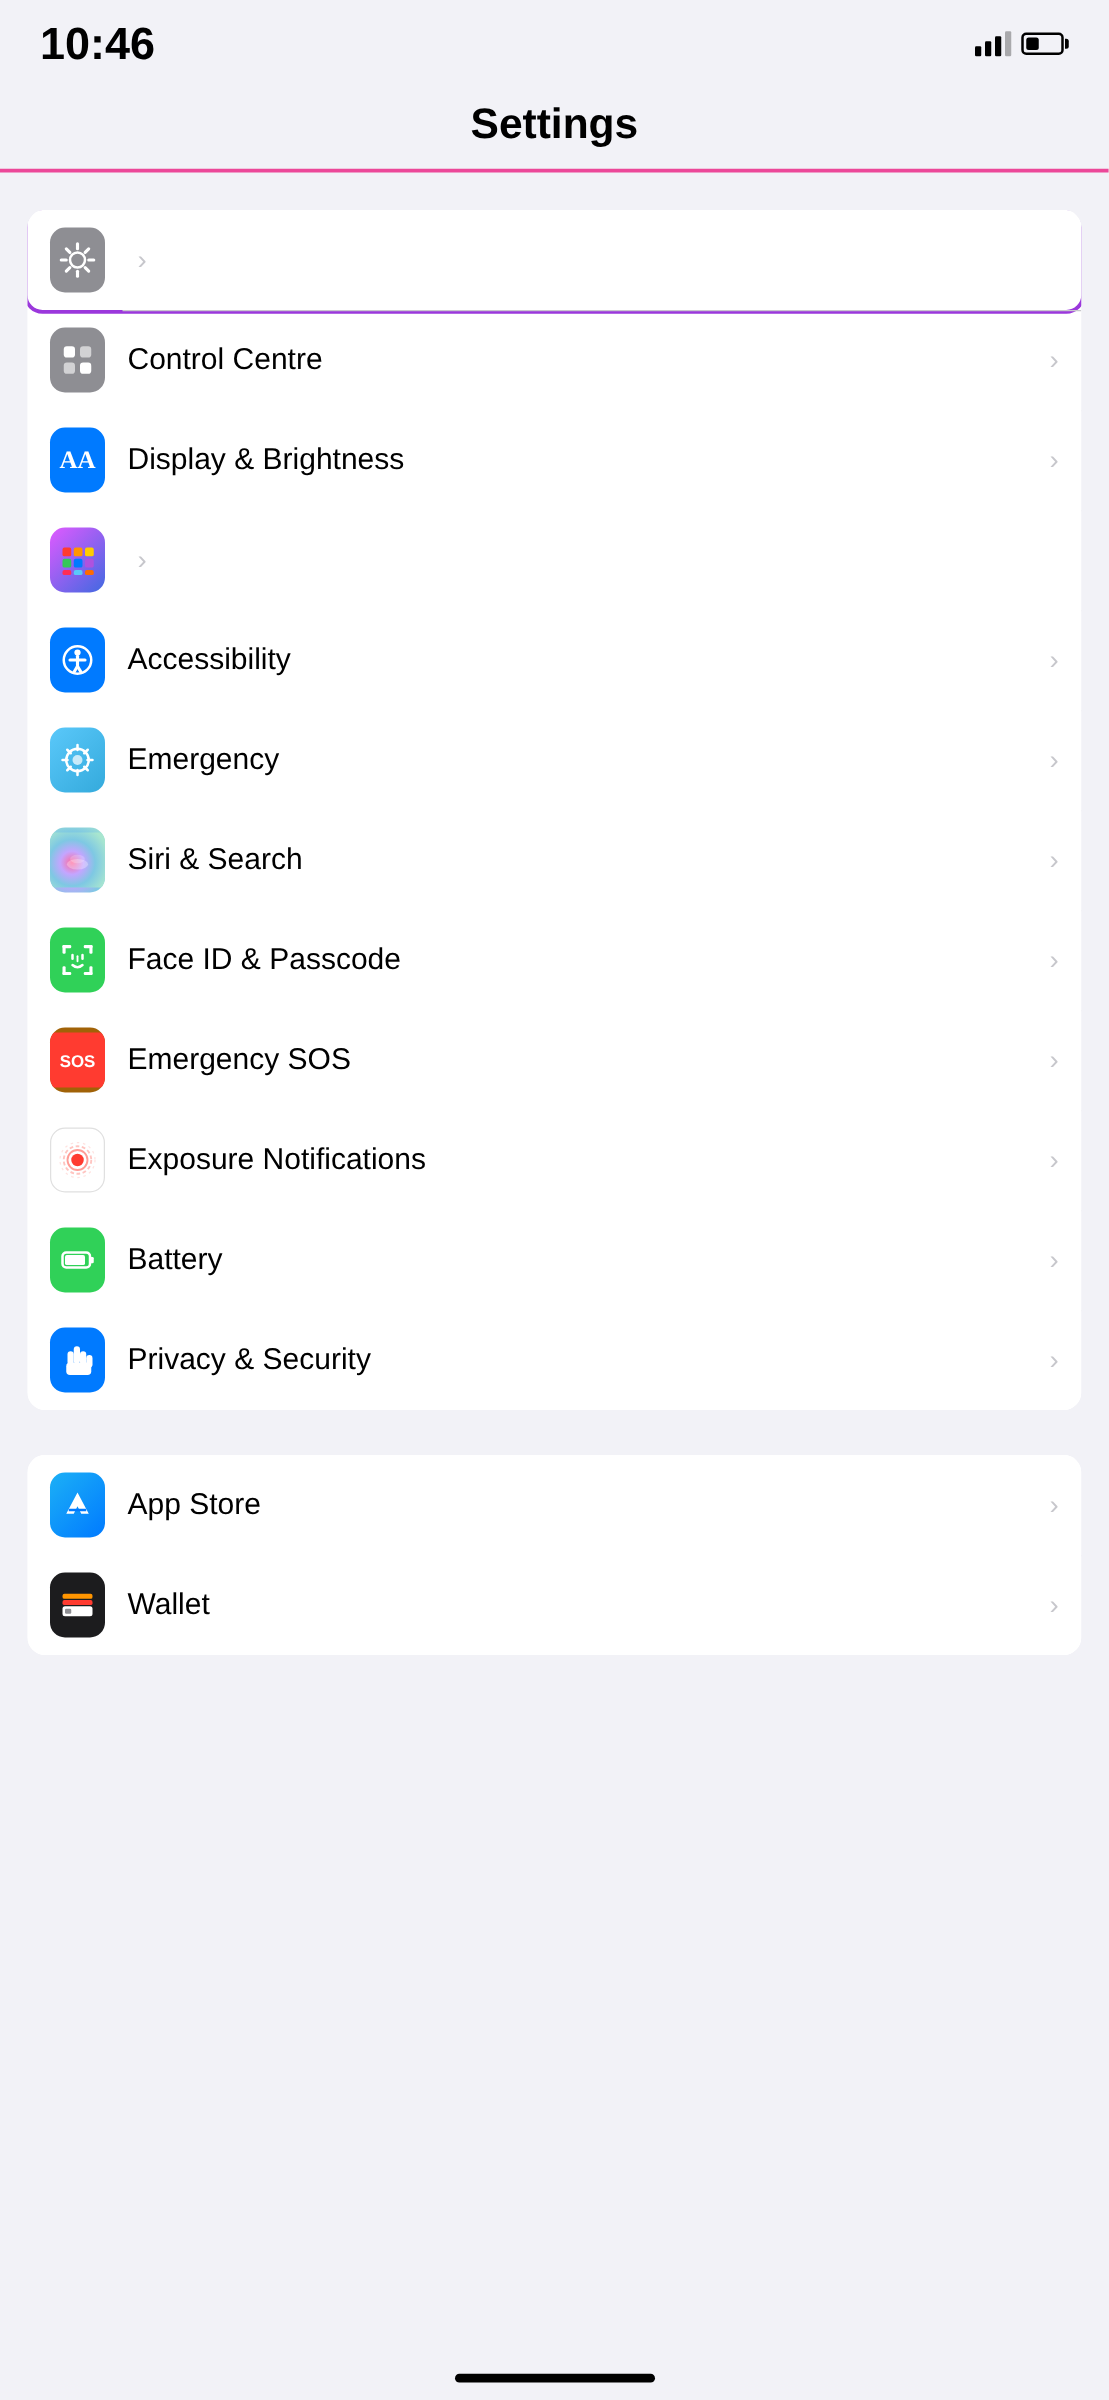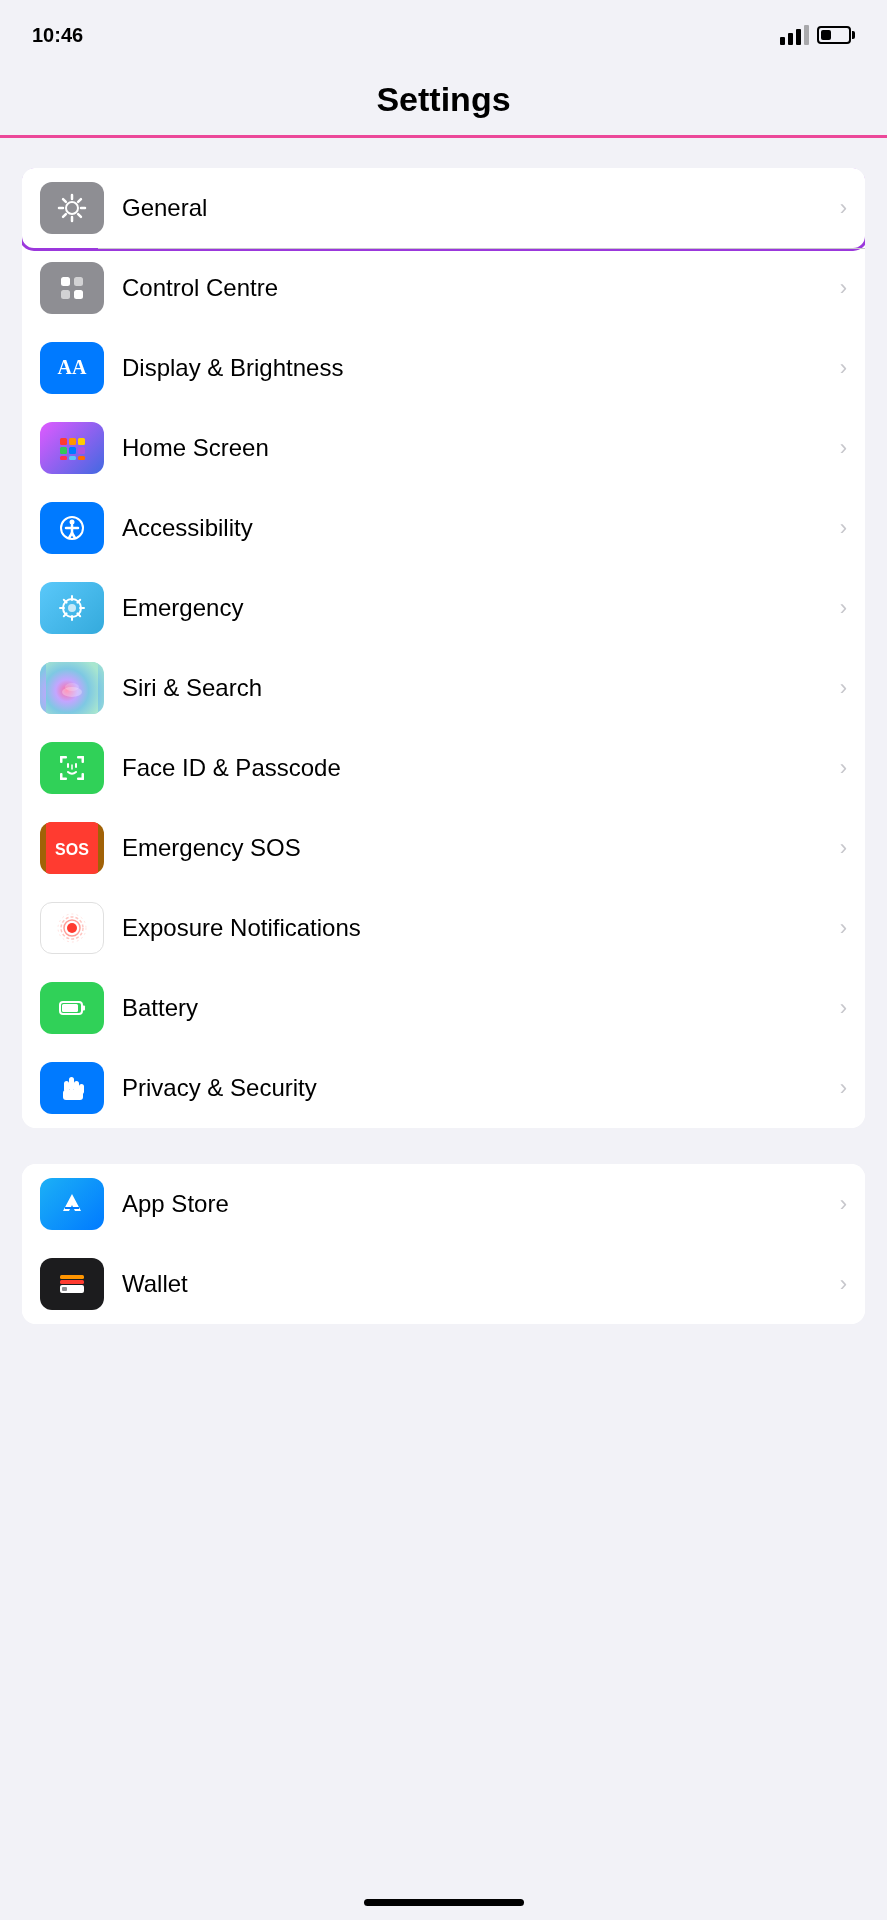--- a/index.html
+++ b/index.html
@@ -15,21 +15,21 @@
 
     
     .status-bar {
       display: flex;
       justify-content: space-between;
       align-items: center;
       padding: 18px 32px 8px 32px;
       height: 60px;
     }
     .status-time {
-      font-size: 20px;
+      font-size: 36px;
       font-weight: 700;
       color: #000;
     }
     .status-icons {
       display: flex;
       align-items: center;
       gap: 8px;
     }
     .signal-bars {
       display: flex;
@@ -112,21 +112,21 @@
     }
 
     .settings-item.highlighted {
       outline: 3.5px solid #9b38dc;
       border-radius: 12px;
       z-index: 2;
     }
 
     
     .icon-wrap {
-      width: 64px;
+      width: 44px;
       height: 52px;
       border-radius: 12px;
       display: flex;
       align-items: center;
       justify-content: center;
       margin-right: 18px;
       flex-shrink: 0;
       overflow: hidden;
       position: relative;
     }
@@ -238,21 +238,20 @@
         <line x1="17" y1="4" x2="17" y2="8" stroke="#fff" stroke-width="2.5" stroke-linecap="round"></line>
         <line x1="17" y1="26" x2="17" y2="30" stroke="#fff" stroke-width="2.5" stroke-linecap="round"></line>
         <line x1="4" y1="17" x2="8" y2="17" stroke="#fff" stroke-width="2.5" stroke-linecap="round"></line>
         <line x1="26" y1="17" x2="30" y2="17" stroke="#fff" stroke-width="2.5" stroke-linecap="round"></line>
         <line x1="8.05" y1="8.05" x2="10.87" y2="10.87" stroke="#fff" stroke-width="2.5" stroke-linecap="round"></line>
         <line x1="23.13" y1="23.13" x2="25.95" y2="25.95" stroke="#fff" stroke-width="2.5" stroke-linecap="round"></line>
         <line x1="25.95" y1="8.05" x2="23.13" y2="10.87" stroke="#fff" stroke-width="2.5" stroke-linecap="round"></line>
         <line x1="10.87" y1="23.13" x2="8.05" y2="25.95" stroke="#fff" stroke-width="2.5" stroke-linecap="round"></line>
       </svg>
     </div>
-    <span class="item-label">General</span>
     <span class="chevron">›</span>
   </div>
 
   <div class="settings-item">
     <div class="icon-wrap icon-control">
       <svg width="34" height="34" viewBox="0 0 34 34" fill="none" xmlns="http://www.w3.org/2000/svg">
         <rect x="6" y="6" width="9" height="9" rx="2.5" fill="#fff"></rect>
         <rect x="19" y="6" width="9" height="9" rx="2.5" fill="#fff" opacity="0.6"></rect>
         <rect x="6" y="19" width="9" height="9" rx="2.5" fill="#fff" opacity="0.6"></rect>
         <rect x="19" y="19" width="9" height="9" rx="2.5" fill="#fff"></rect>
@@ -279,21 +278,20 @@
         <rect x="14" y="7" width="7" height="7" rx="1.5" fill="#ff9500"></rect>
         <rect x="23" y="7" width="7" height="7" rx="1.5" fill="#ffcc00"></rect>
         <rect x="5" y="16" width="7" height="7" rx="1.5" fill="#34c759"></rect>
         <rect x="14" y="16" width="7" height="7" rx="1.5" fill="#007aff"></rect>
         <rect x="23" y="16" width="7" height="7" rx="1.5" fill="#af52de"></rect>
         <rect x="5" y="25" width="7" height="4" rx="1.5" fill="#ff2d55"></rect>
         <rect x="14" y="25" width="7" height="4" rx="1.5" fill="#5ac8fa"></rect>
         <rect x="23" y="25" width="7" height="4" rx="1.5" fill="#ff6b00"></rect>
       </svg>
     </div>
-    <span class="item-label">Home Screen</span>
     <span class="chevron">›</span>
   </div>
 
   <div class="settings-item">
     <div class="icon-wrap icon-accessibility">
       <svg width="34" height="34" viewBox="0 0 34 34" fill="none" xmlns="http://www.w3.org/2000/svg">
         <circle cx="17" cy="17" r="11" stroke="#fff" stroke-width="2" fill="none"></circle>
         <circle cx="17" cy="11" r="2.5" fill="#fff"></circle>
         <line x1="17" y1="14" x2="17" y2="22" stroke="#fff" stroke-width="2.5" stroke-linecap="round"></line>
         <line x1="11" y1="17" x2="23" y2="17" stroke="#fff" stroke-width="2.5" stroke-linecap="round"></line>

